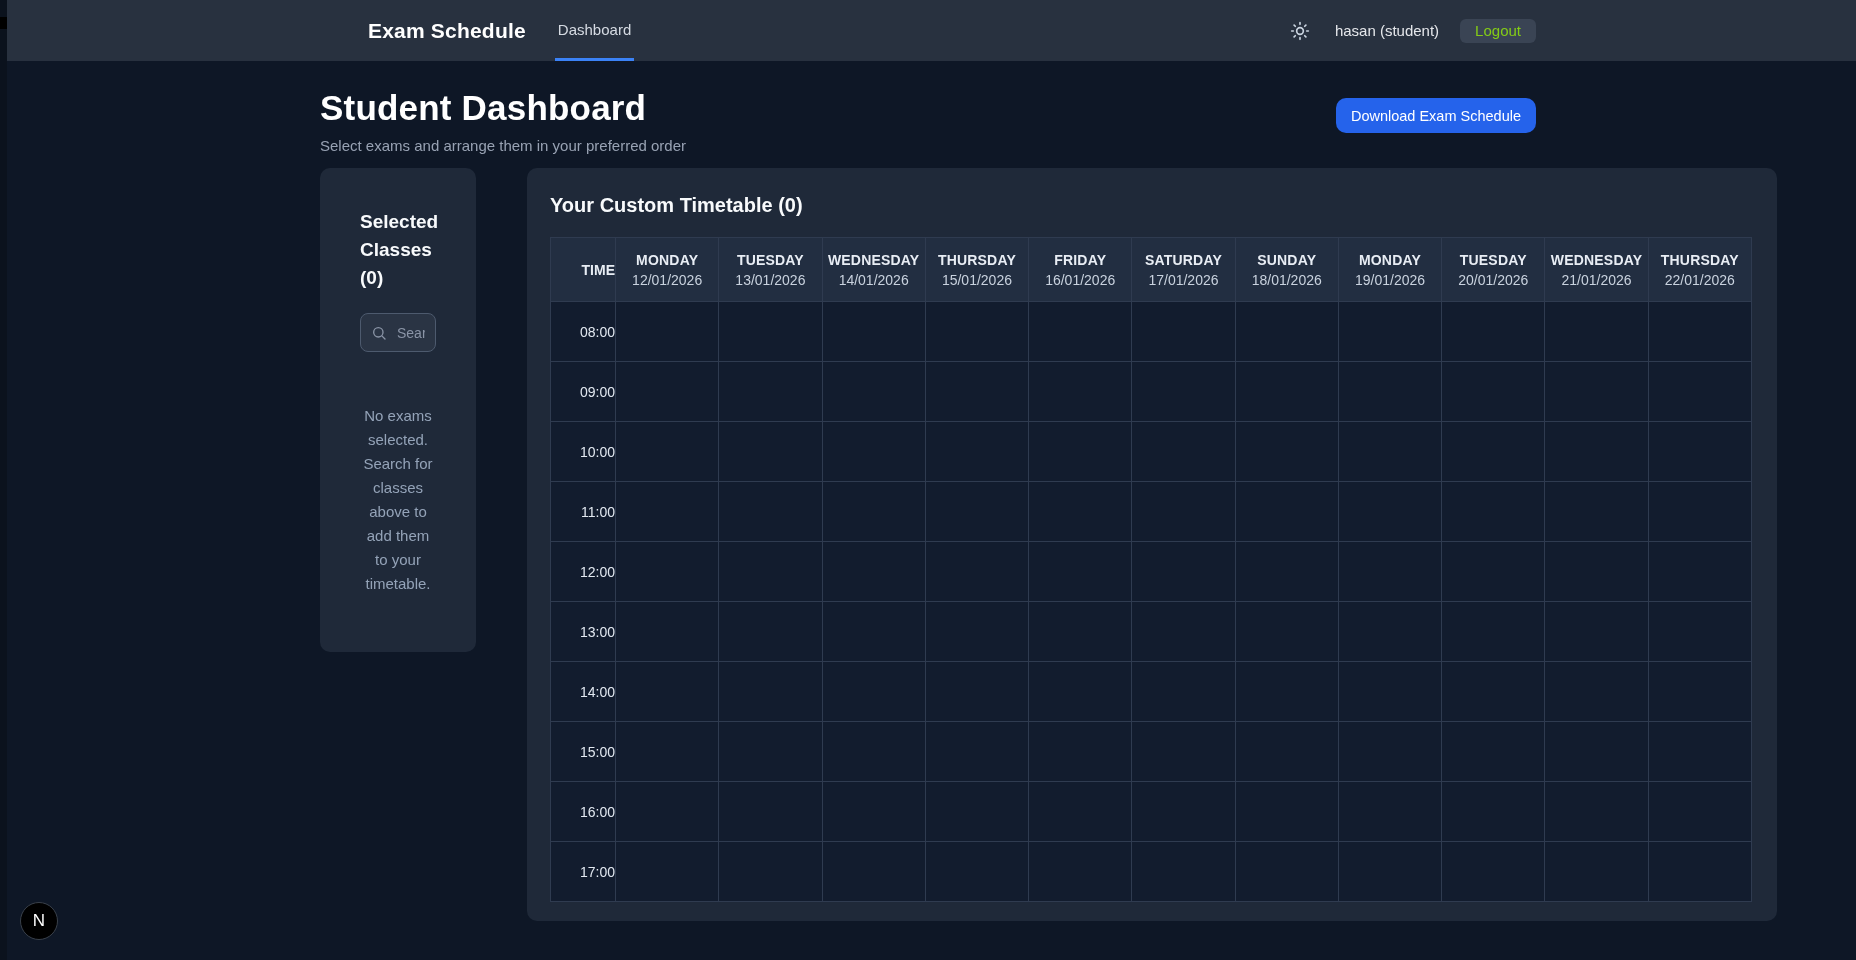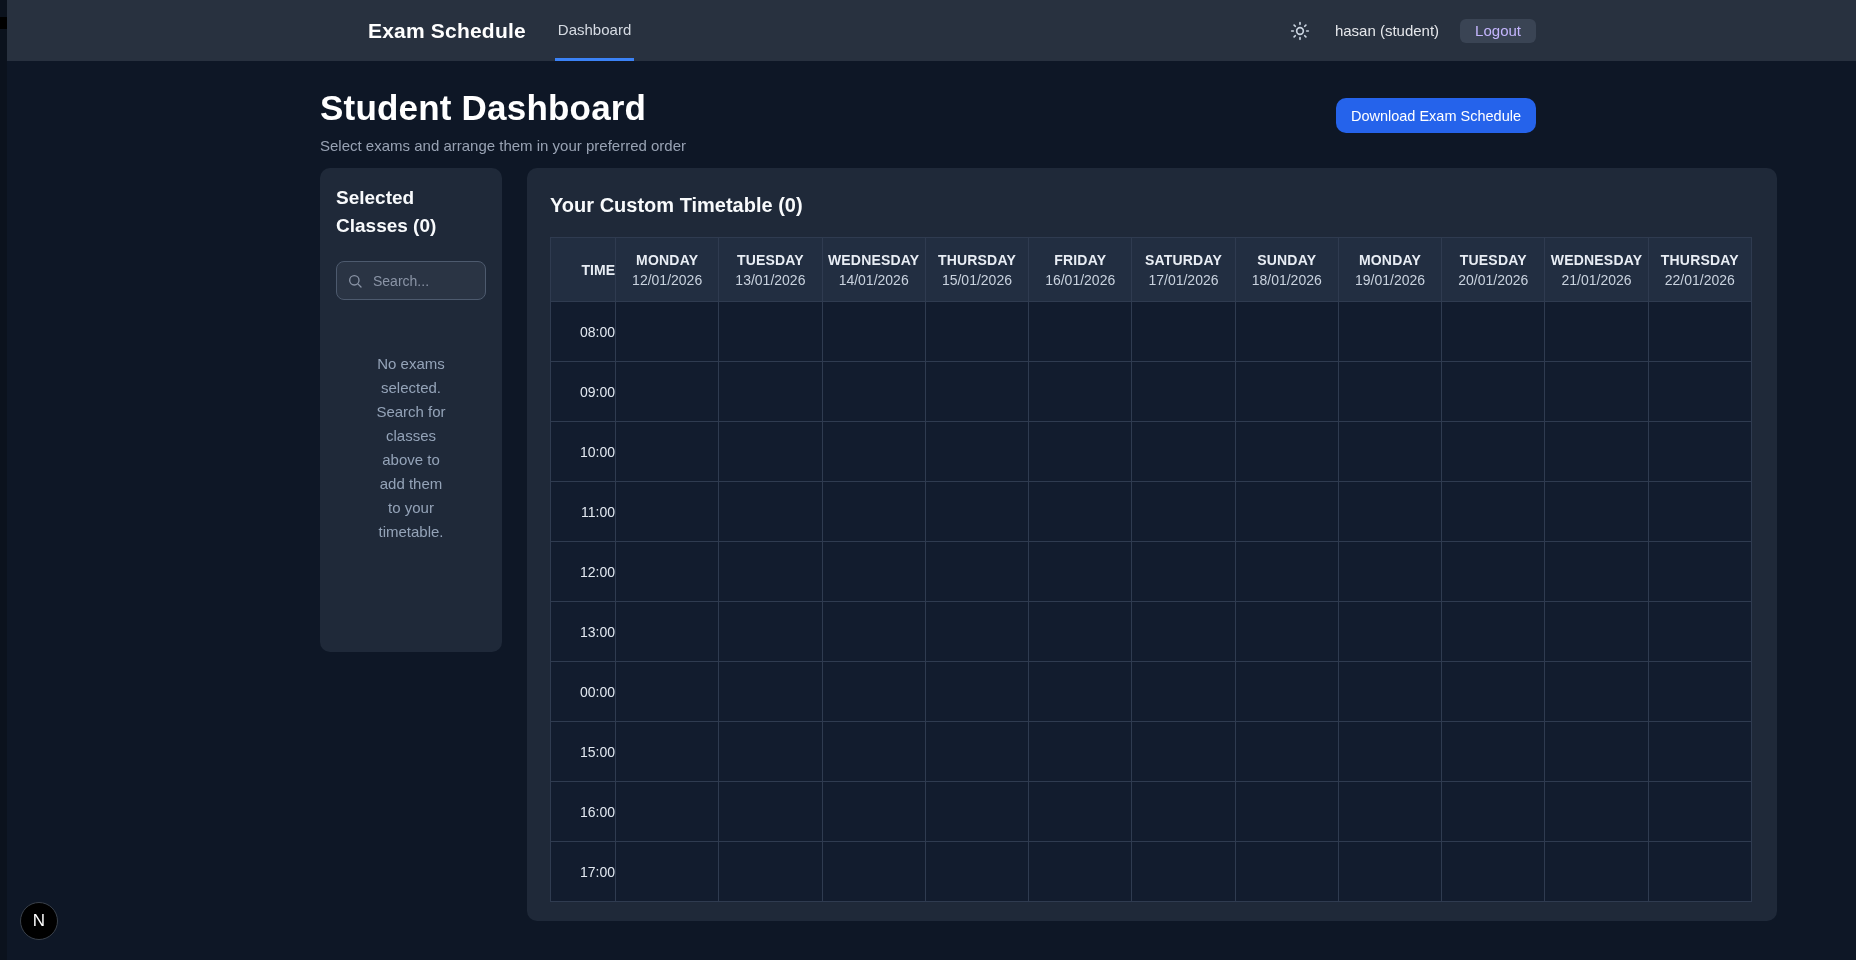--- a/index.html
+++ b/index.html
@@ -32,21 +32,21 @@
     padding:0 3px;
     font-size:15px; color:#d6dbe3;
     border-bottom:3px solid transparent;
     cursor:pointer;
   }
   .nav-tab.active { border-bottom-color:#3b82f6; }
   .nav-spacer { flex:1; }
   .theme-toggle { display:flex; align-items:center; color:#cbd5e1; cursor:pointer; margin-right:25px; }
   .user-label { font-size:15px; color:#e5e7eb; margin-right:21px; }
   .logout-btn {
-    background:#3a4454; color:#c4b5fd;
+    background:#3a4454; color:#84cc16;
     border:none; border-radius:6px;
     height:24px; padding:0 15px;
     font-size:15px; font-family:inherit;
     cursor:pointer;
   }
 
   
   .page-head { position:absolute; left:320px; top:88px; }
   .page-title { font-size:35px; font-weight:bold; color:#ffffff; letter-spacing:.2px; }
   .page-subtitle { margin-top:9px; font-size:15px; color:#98a2b3; }
@@ -55,23 +55,23 @@
     height:35px; padding:0 15px;
     background:#2563eb; color:#ffffff;
     border:none; border-radius:10px;
     font-size:14.5px; font-family:inherit;
     cursor:pointer;
   }
 
   
   .left-panel {
     position:absolute; left:320px; top:168px;
-    width:182px; height:484px;
+    width:156px; height:484px;
     background:#1f2939; border-radius:10px;
-    padding:16px;
+    padding:40px;
   }
   .left-panel h2 { font-size:19px; font-weight:bold; color:#f8fafc; line-height:28px; }
   .search-wrap { position:relative; margin-top:21px; }
   .search-wrap .s-icon {
     position:absolute; left:11px; top:50%; transform:translateY(-50%);
     color:#8a94a6; display:flex;
   }
   .search-input {
     width:100%; height:39px;
     background:#2a3444;
@@ -306,21 +306,21 @@
           <td class="slot-td"></td>
           <td class="slot-td"></td>
           <td class="slot-td"></td>
           <td class="slot-td"></td>
           <td class="slot-td"></td>
           <td class="slot-td"></td>
           <td class="slot-td"></td>
           <td class="slot-td"></td>
         </tr>
         <tr>
-          <td class="time-td">00:00</td>
+          <td class="time-td">14:00</td>
           <td class="slot-td"></td>
           <td class="slot-td"></td>
           <td class="slot-td"></td>
           <td class="slot-td"></td>
           <td class="slot-td"></td>
           <td class="slot-td"></td>
           <td class="slot-td"></td>
           <td class="slot-td"></td>
           <td class="slot-td"></td>
           <td class="slot-td"></td>

